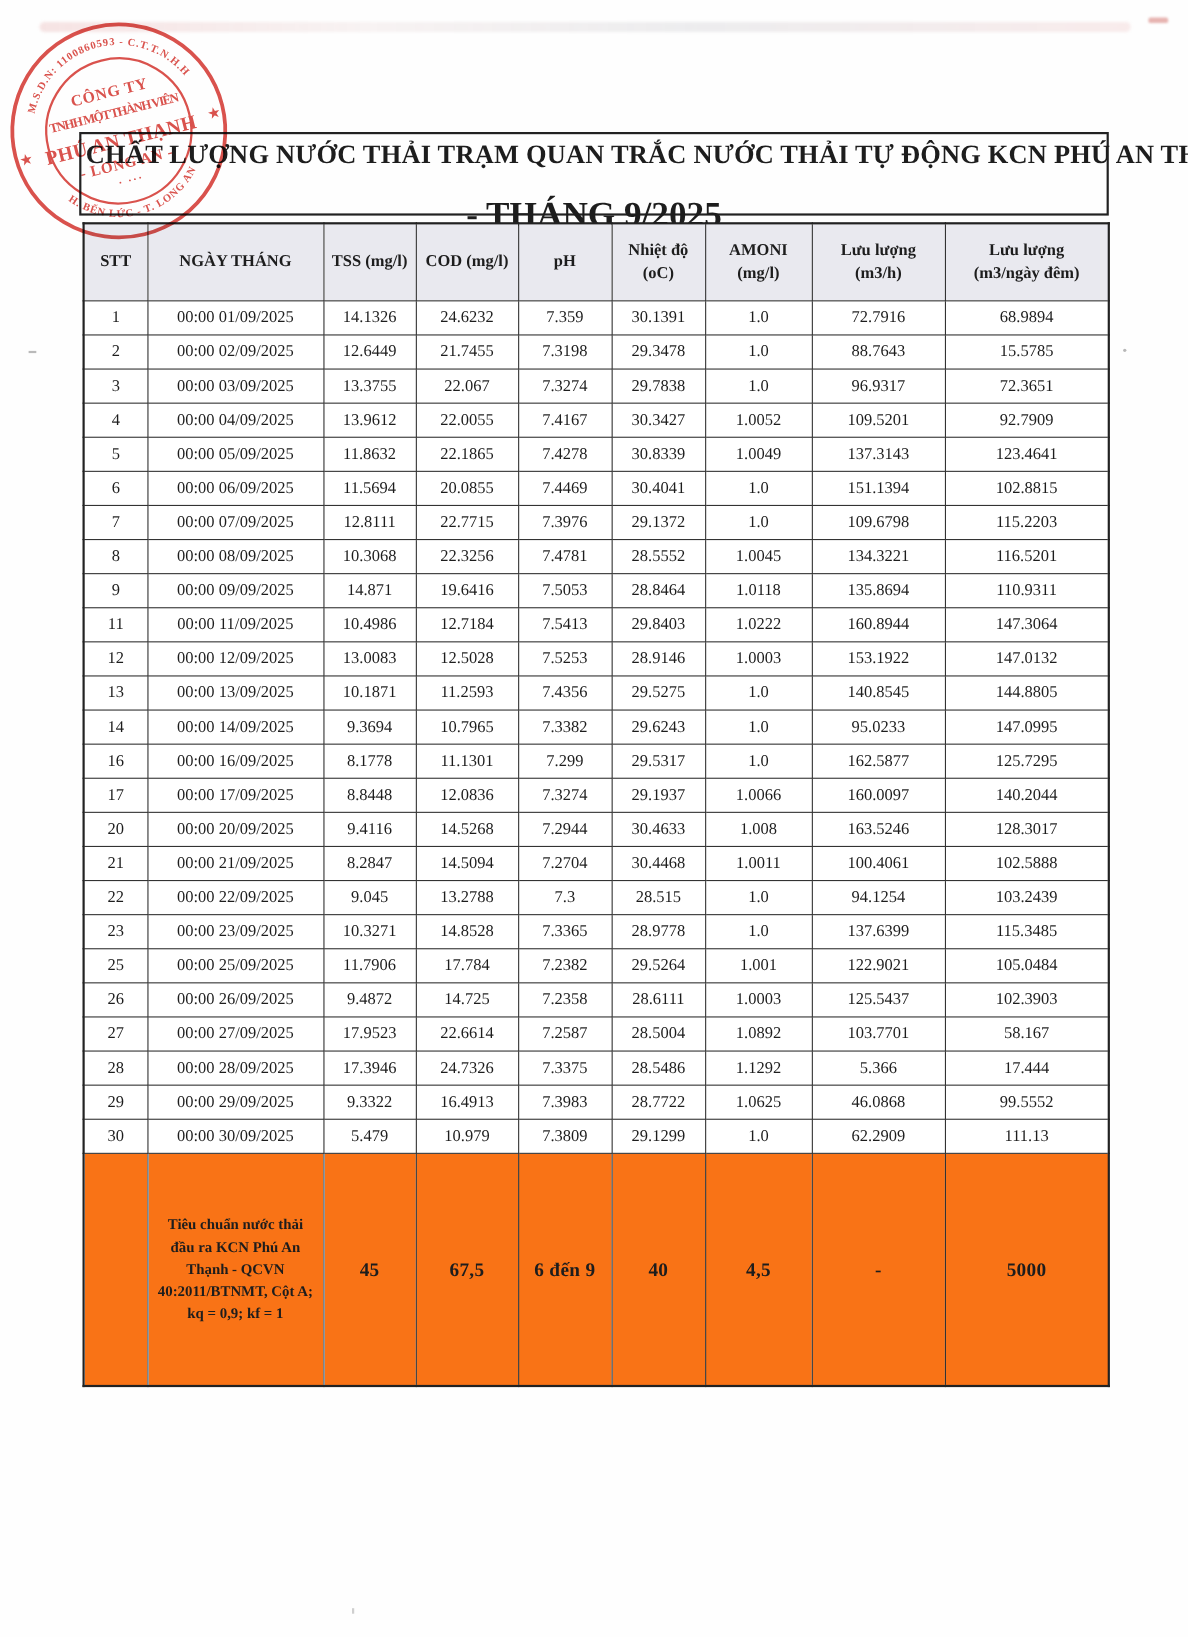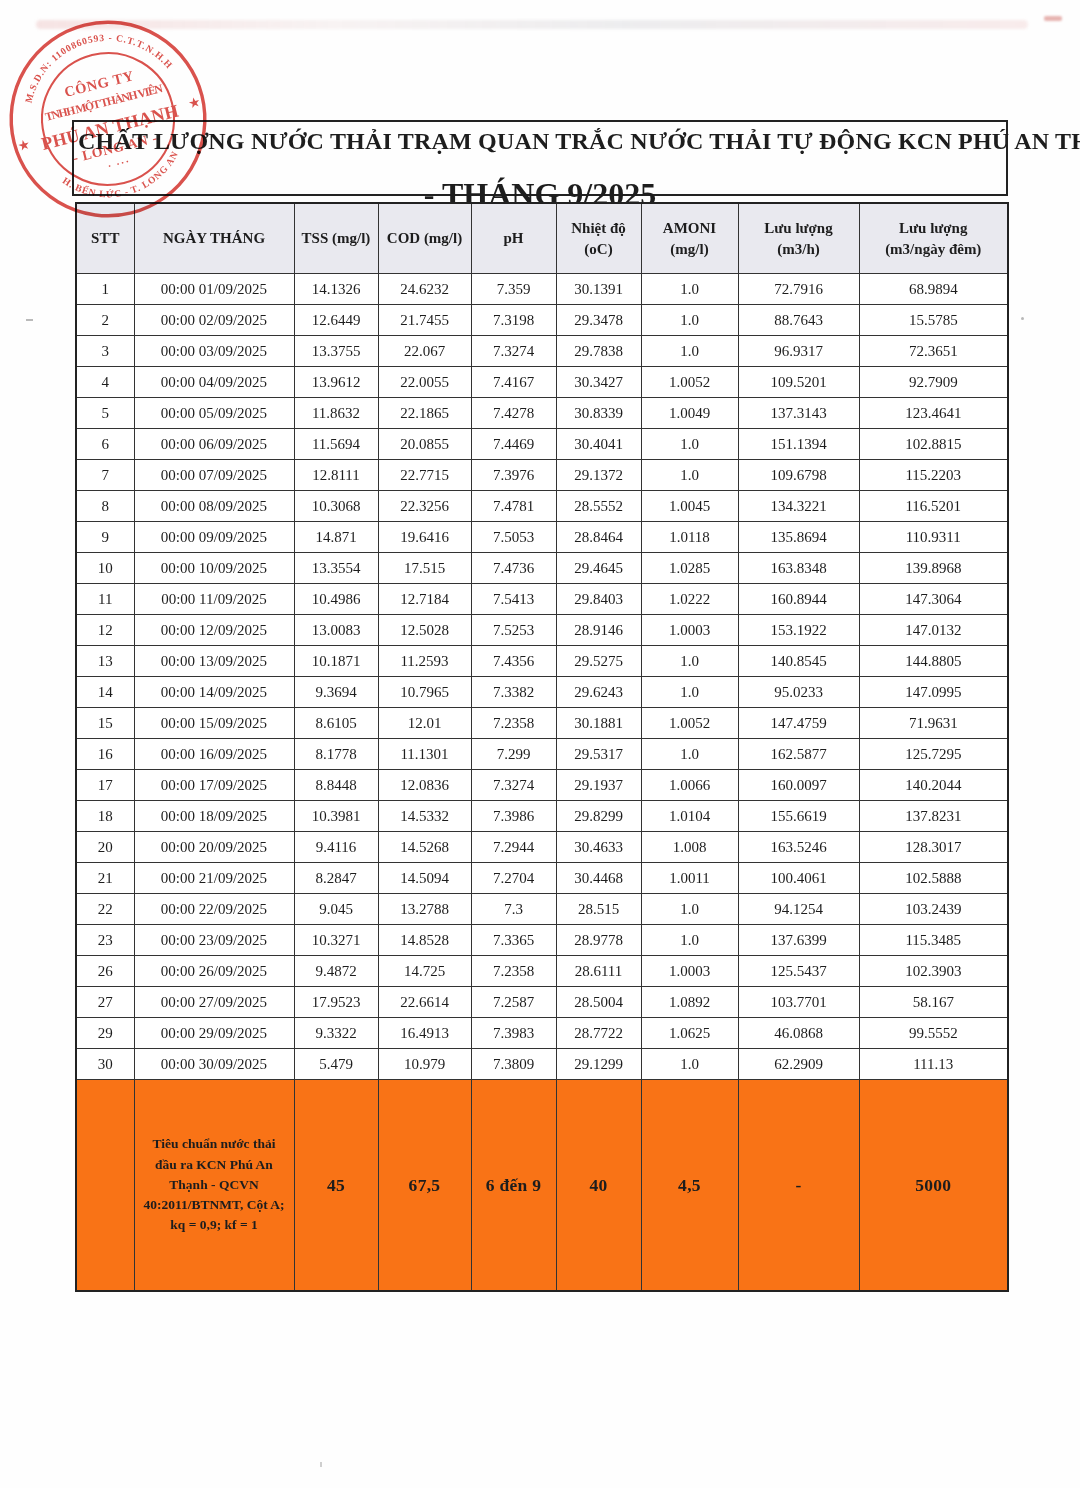--- a/index.html
+++ b/index.html
@@ -196,31 +196,20 @@
           <td>00:00 09/09/2025</td>
           <td>14.871</td>
           <td>19.6416</td>
           <td>7.5053</td>
           <td>28.8464</td>
           <td>1.0118</td>
           <td>135.8694</td>
           <td>110.9311</td>
         </tr>
         <tr>
-          <td>10</td>
-          <td>00:00 10/09/2025</td>
-          <td>13.3554</td>
-          <td>17.515</td>
-          <td>7.4736</td>
-          <td>29.4645</td>
-          <td>1.0285</td>
-          <td>163.8348</td>
-          <td>139.8968</td>
-        </tr>
-        <tr>
           <td>11</td>
           <td>00:00 11/09/2025</td>
           <td>10.4986</td>
           <td>12.7184</td>
           <td>7.5413</td>
           <td>29.8403</td>
           <td>1.0222</td>
           <td>160.8944</td>
           <td>147.3064</td>
         </tr>
@@ -251,31 +240,20 @@
           <td>00:00 14/09/2025</td>
           <td>9.3694</td>
           <td>10.7965</td>
           <td>7.3382</td>
           <td>29.6243</td>
           <td>1.0</td>
           <td>95.0233</td>
           <td>147.0995</td>
         </tr>
         <tr>
-          <td>15</td>
-          <td>00:00 15/09/2025</td>
-          <td>8.6105</td>
-          <td>12.01</td>
-          <td>7.2358</td>
-          <td>30.1881</td>
-          <td>1.0052</td>
-          <td>147.4759</td>
-          <td>71.9631</td>
-        </tr>
-        <tr>
           <td>16</td>
           <td>00:00 16/09/2025</td>
           <td>8.1778</td>
           <td>11.1301</td>
           <td>7.299</td>
           <td>29.5317</td>
           <td>1.0</td>
           <td>162.5877</td>
           <td>125.7295</td>
         </tr>
@@ -284,31 +262,20 @@
           <td>00:00 17/09/2025</td>
           <td>8.8448</td>
           <td>12.0836</td>
           <td>7.3274</td>
           <td>29.1937</td>
           <td>1.0066</td>
           <td>160.0097</td>
           <td>140.2044</td>
         </tr>
         <tr>
-          <td>18</td>
-          <td>00:00 18/09/2025</td>
-          <td>10.3981</td>
-          <td>14.5332</td>
-          <td>7.3986</td>
-          <td>29.8299</td>
-          <td>1.0104</td>
-          <td>155.6619</td>
-          <td>137.8231</td>
-        </tr>
-        <tr>
           <td>20</td>
           <td>00:00 20/09/2025</td>
           <td>9.4116</td>
           <td>14.5268</td>
           <td>7.2944</td>
           <td>30.4633</td>
           <td>1.008</td>
           <td>163.5246</td>
           <td>128.3017</td>
         </tr>
@@ -339,40 +306,62 @@
           <td>00:00 23/09/2025</td>
           <td>10.3271</td>
           <td>14.8528</td>
           <td>7.3365</td>
           <td>28.9778</td>
           <td>1.0</td>
           <td>137.6399</td>
           <td>115.3485</td>
         </tr>
         <tr>
+          <td>25</td>
+          <td>00:00 25/09/2025</td>
+          <td>11.7906</td>
+          <td>17.784</td>
+          <td>7.2382</td>
+          <td>29.5264</td>
+          <td>1.001</td>
+          <td>122.9021</td>
+          <td>105.0484</td>
+        </tr>
+        <tr>
           <td>26</td>
           <td>00:00 26/09/2025</td>
           <td>9.4872</td>
           <td>14.725</td>
           <td>7.2358</td>
           <td>28.6111</td>
           <td>1.0003</td>
           <td>125.5437</td>
           <td>102.3903</td>
         </tr>
         <tr>
           <td>27</td>
           <td>00:00 27/09/2025</td>
           <td>17.9523</td>
           <td>22.6614</td>
           <td>7.2587</td>
           <td>28.5004</td>
           <td>1.0892</td>
           <td>103.7701</td>
           <td>58.167</td>
+        </tr>
+        <tr>
+          <td>28</td>
+          <td>00:00 28/09/2025</td>
+          <td>17.3946</td>
+          <td>24.7326</td>
+          <td>7.3375</td>
+          <td>28.5486</td>
+          <td>1.1292</td>
+          <td>5.366</td>
+          <td>17.444</td>
         </tr>
         <tr>
           <td>29</td>
           <td>00:00 29/09/2025</td>
           <td>9.3322</td>
           <td>16.4913</td>
           <td>7.3983</td>
           <td>28.7722</td>
           <td>1.0625</td>
           <td>46.0868</td>

